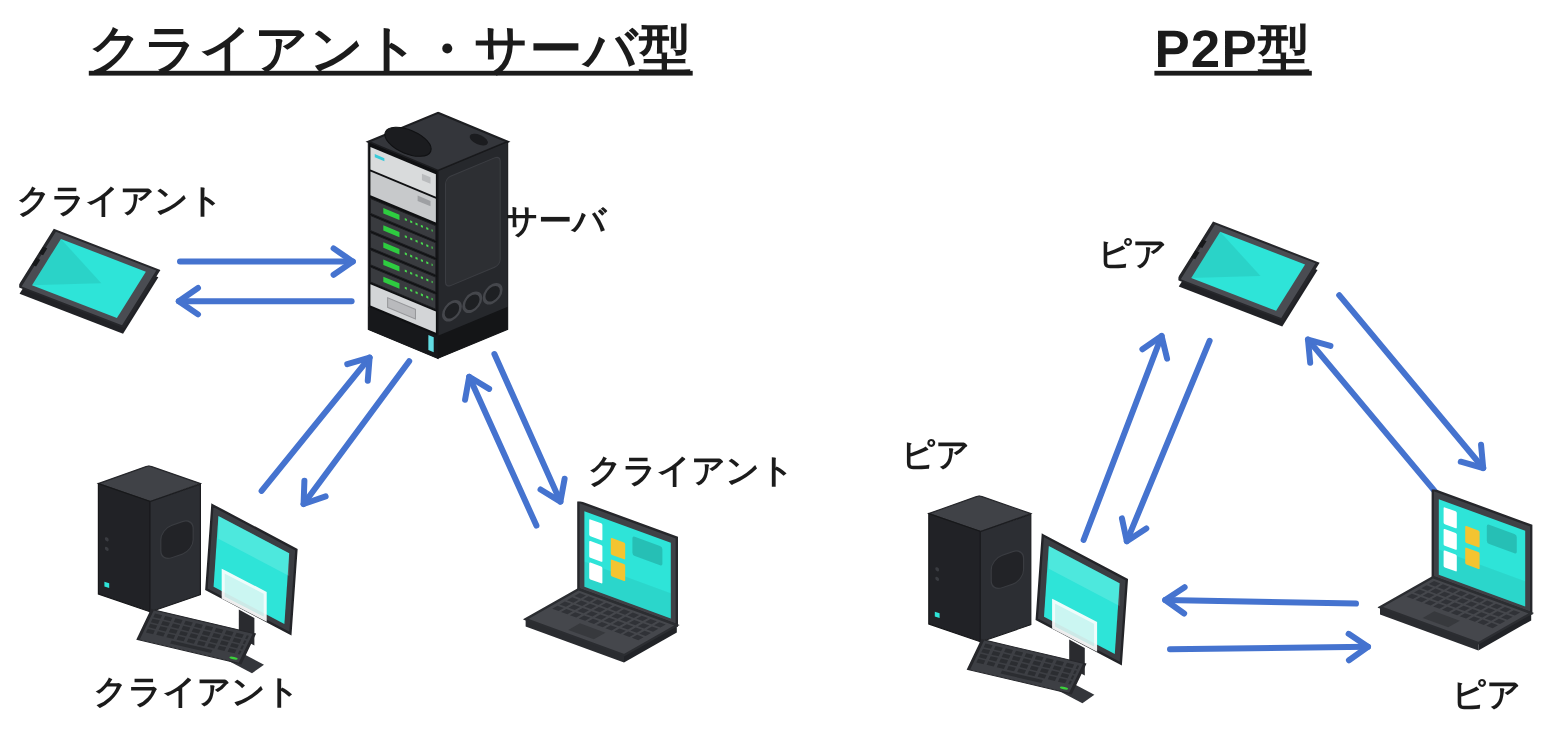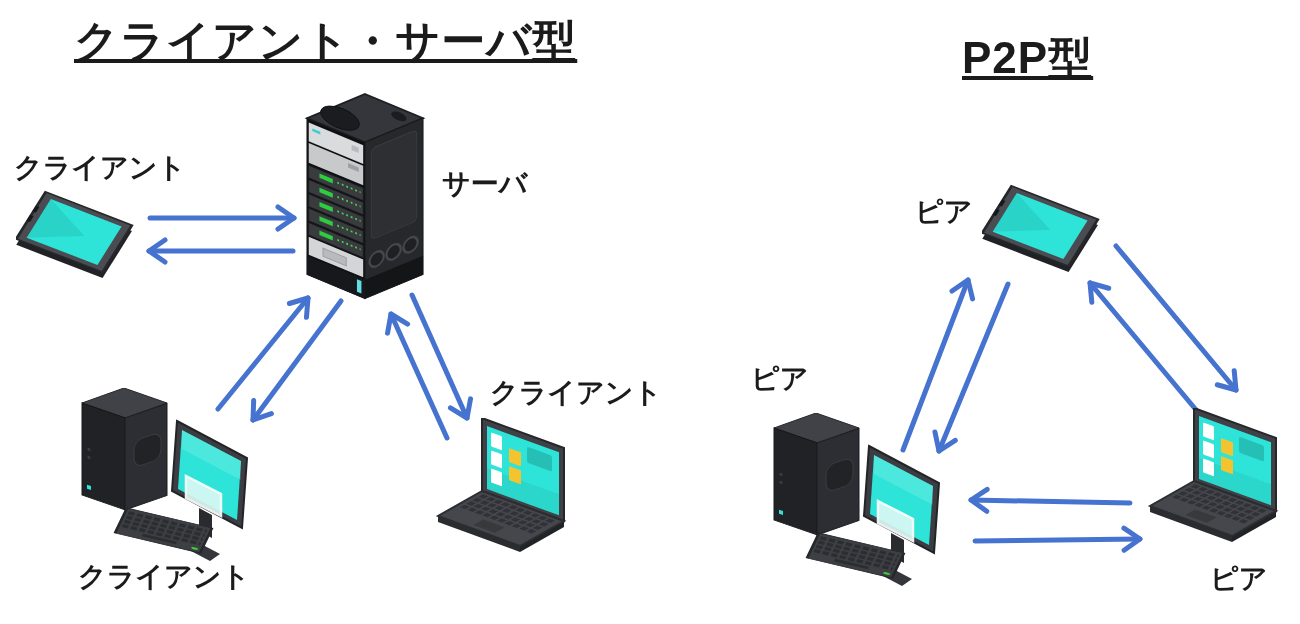--- a/index.html
+++ b/index.html
@@ -18,24 +18,24 @@
   .dev{position:absolute;}
   .dev svg{display:block;width:100%;height:100%;}
   .arrows{position:absolute;left:0;top:0;width:1300px;height:624px;pointer-events:none;}
 </style>
 </head>
 <body>
 
 <div class="stage">
 
   <div class="title" style="left:74px;top:12px;">クライアント・サーバ型</div>
-  <div class="title" style="left:962px;top:29px;text-align:right;">P2P型</div>
+  <div class="title" style="left:962px;top:12px;text-align:right;">P2P型</div>
 
   <div class="lbl" style="left:14px;top:149px;">クライアント</div>
-  <div class="lbl" style="left:442px;top:165px;">サーバ</div>
+  <div class="lbl" style="left:420px;top:165px;">サーバ</div>
   <div class="lbl" style="left:78px;top:558px;">クライアント</div>
   <div class="lbl" style="left:490px;top:374px;">クライアント</div>
   <div class="lbl" style="left:915px;top:193px;">ピア</div>
   <div class="lbl" style="left:751px;top:360px;">ピア</div>
   <div class="lbl" style="left:1210px;top:560px;">ピア</div>
 
   <svg class="arrows" viewBox="0 0 1300 624" xmlns="http://www.w3.org/2000/svg">
     <defs>
       <marker id="ah" markerUnits="userSpaceOnUse" markerWidth="30" markerHeight="30" refX="21" refY="15" orient="auto">
         <path d="M5,4 L21,15 L5,26" fill="none" stroke="#4573cf" stroke-width="5" stroke-linecap="round" stroke-linejoin="round"></path>

